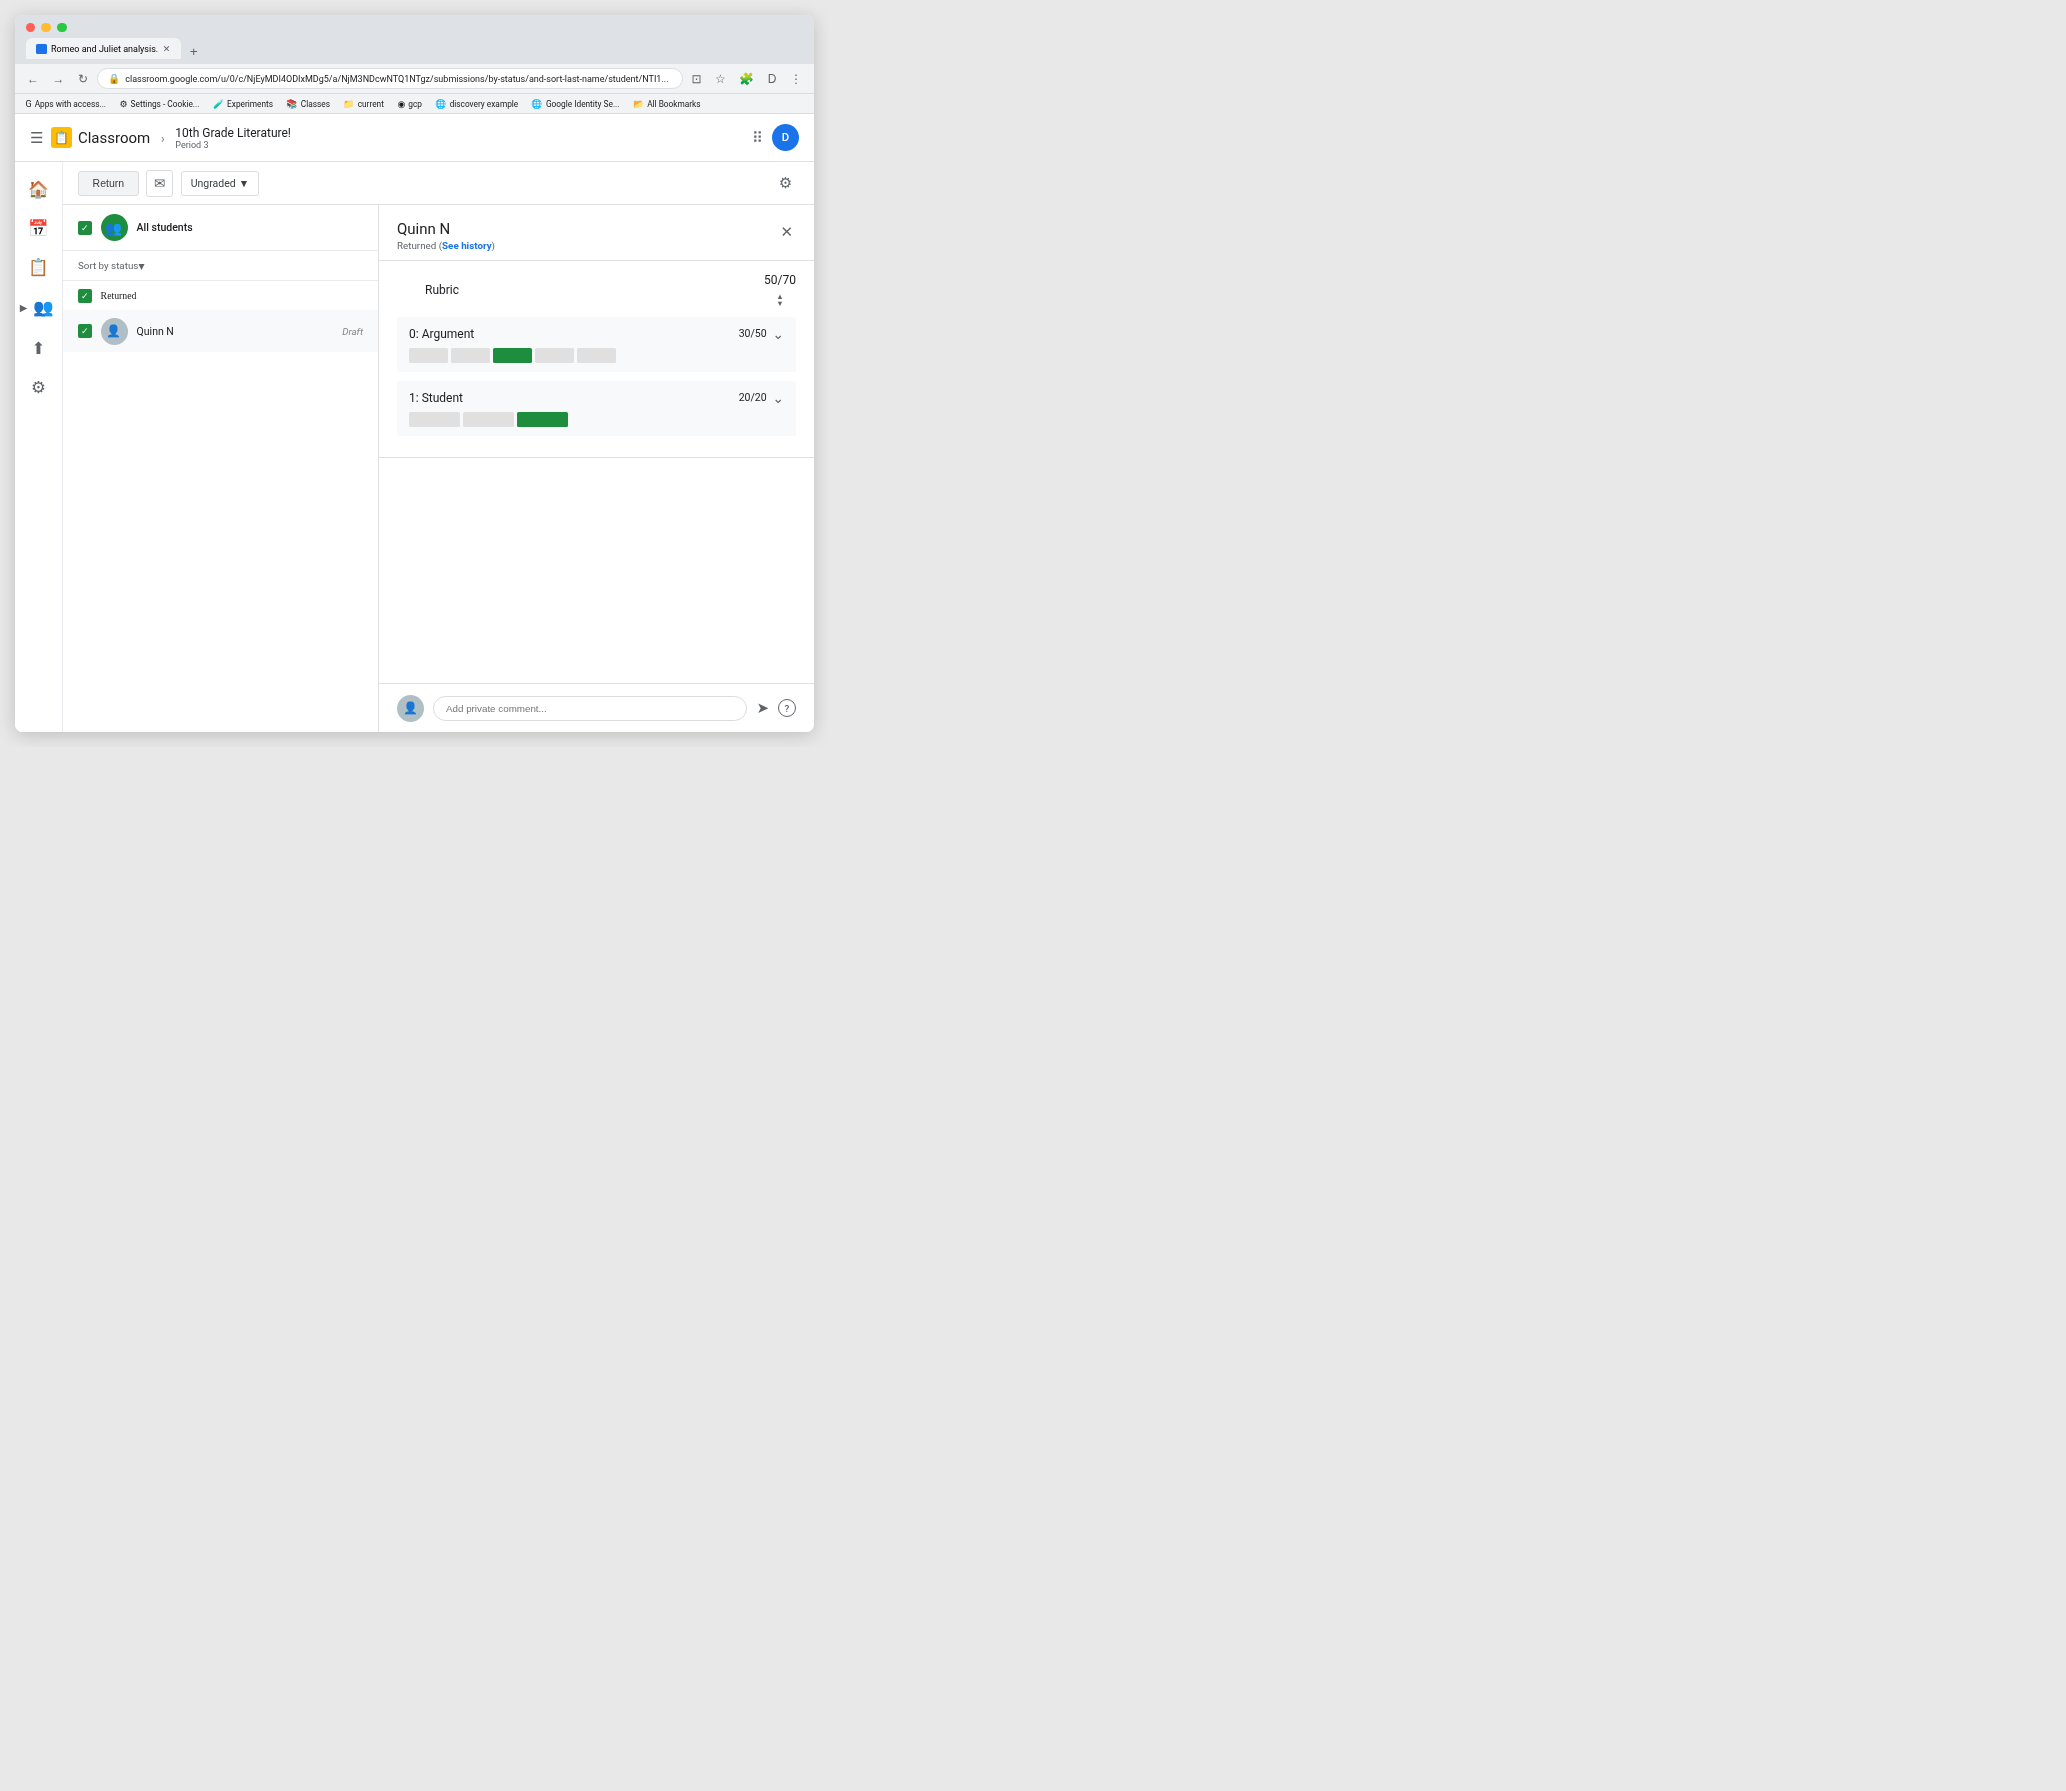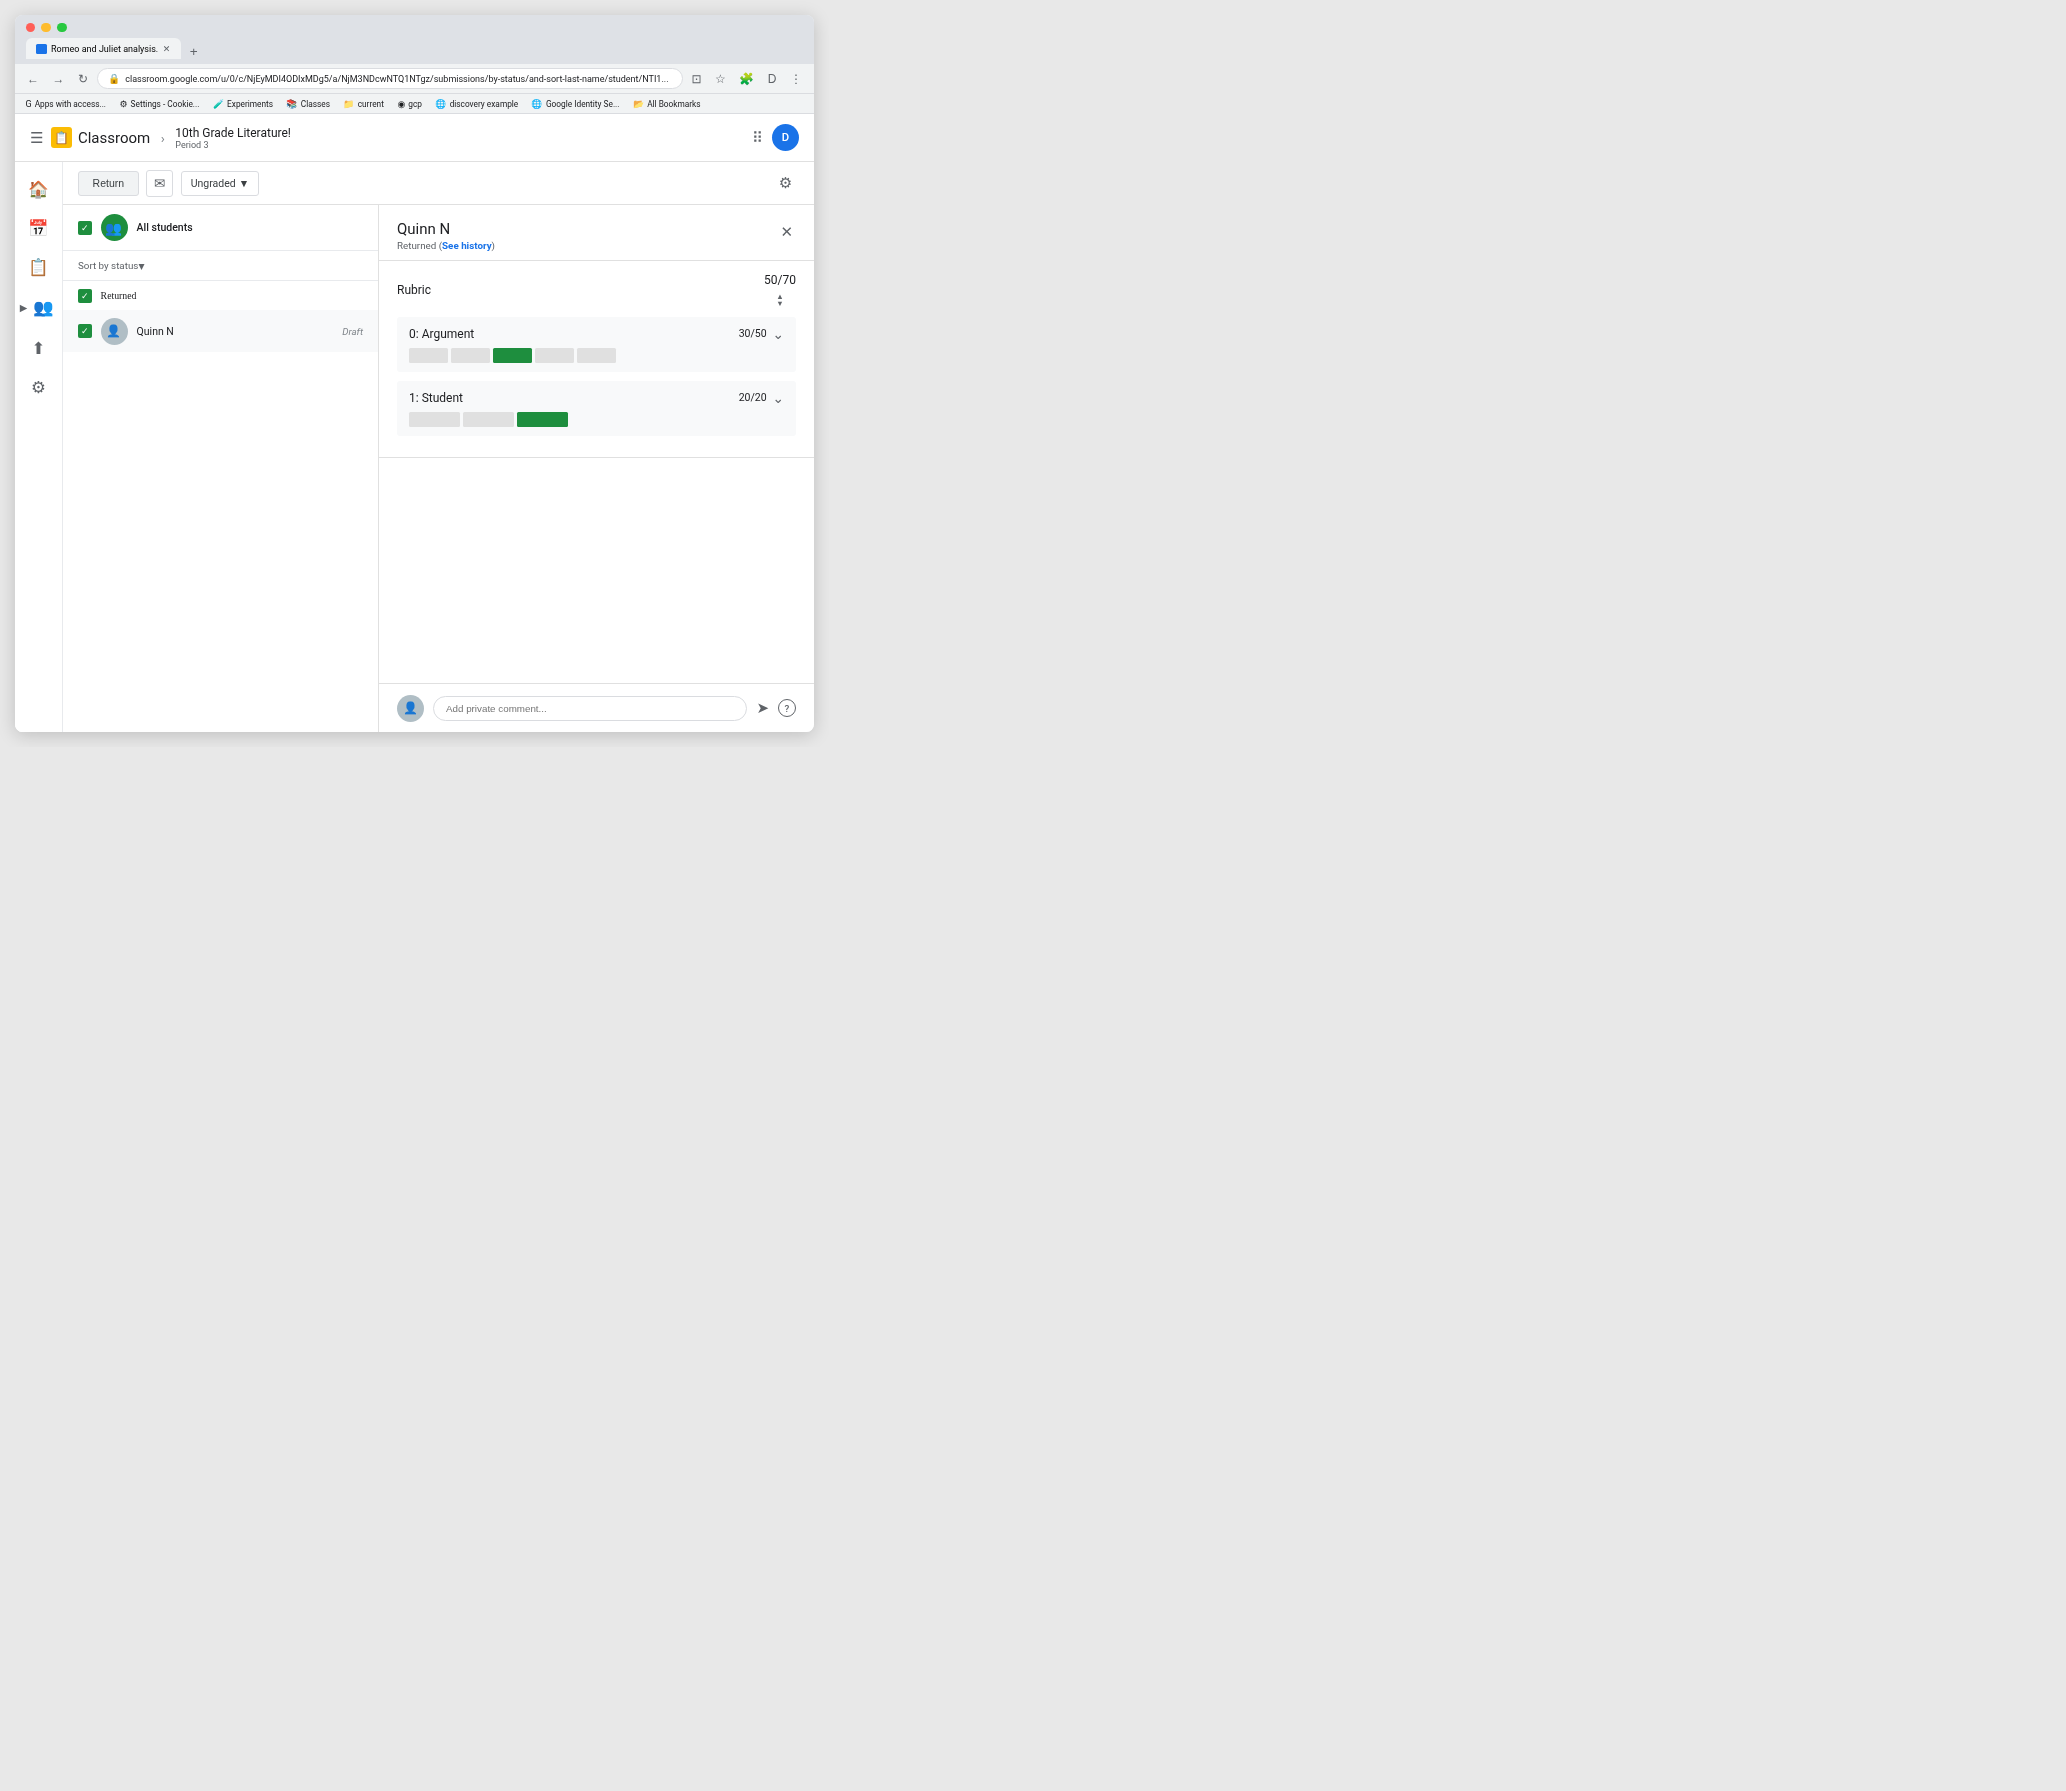--- a/index.html
+++ b/index.html
@@ -347,20 +347,21 @@
     }
 
     
     .rubric-section {
       padding: 12px 18px;
       border-bottom: 0.8px solid #e0e0e0;
     }
     .rubric-header {
       display: flex; align-items: center; justify-content: space-between;
       margin-bottom: 9px;
+      margin-left: 28px;
     }
     .rubric-title { font-size: 12px; color: #202124; font-weight: 400; }
     .rubric-score {
       display: flex; align-items: center; gap: 6px; flex-direction: column;
     }
     .score-text { font-size: 12px; color: #202124; }
     .score-arrows {
       display: flex; flex-direction: column;
       cursor: pointer;
     }

